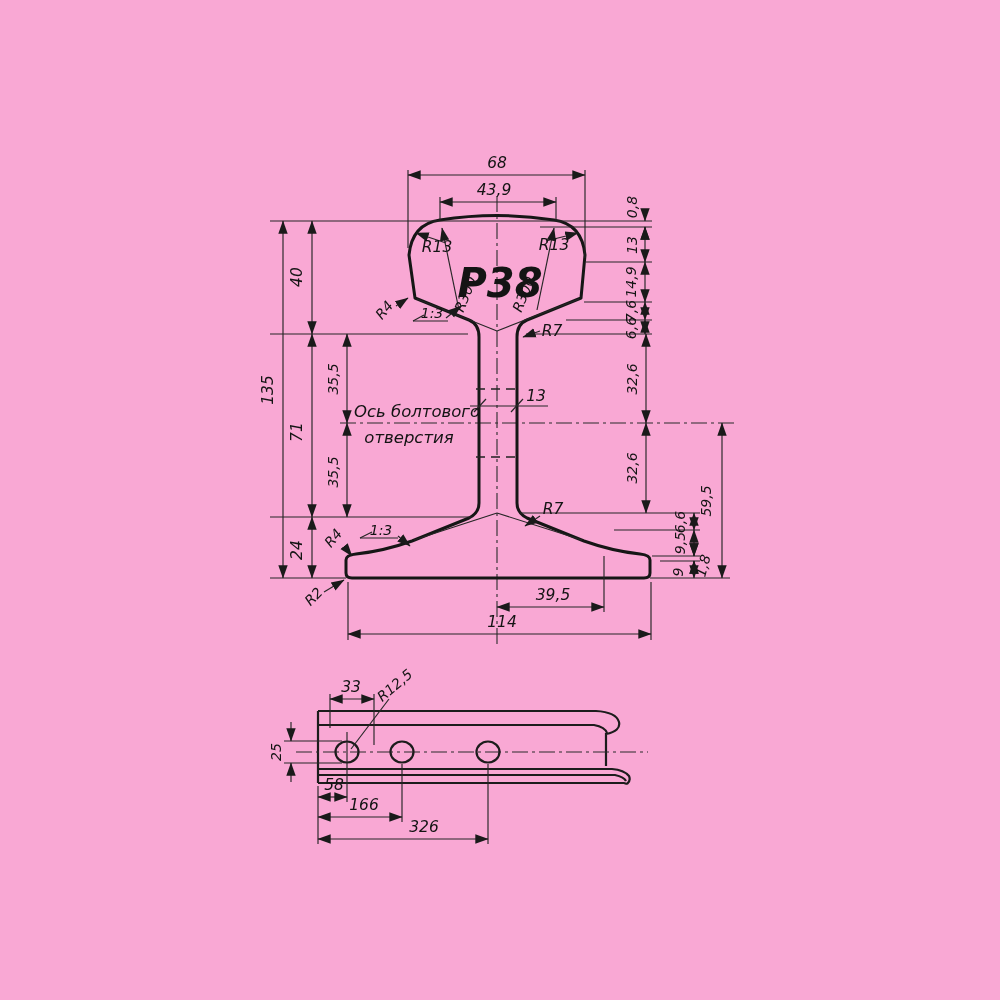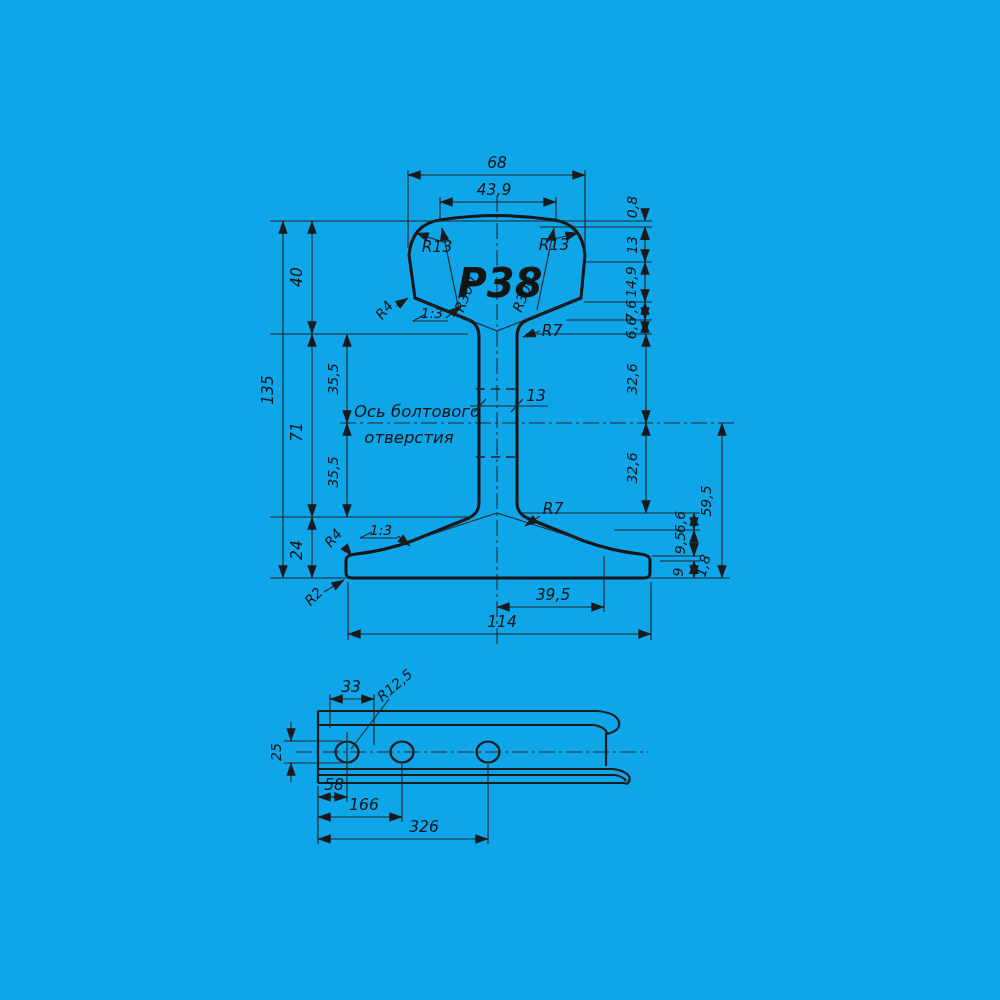--- a/index.html
+++ b/index.html
@@ -1,16 +1,16 @@
 <!DOCTYPE html>
 <html><head>
 <meta charset="utf-8">
 <style>
   html,body{margin:0;padding:0;background:#fff;}
-  .stage{position:relative;width:1000px;height:1000px;background:#0ea5e9;overflow:hidden;
+  .stage{position:relative;width:1000px;height:1000px;background:#f9a8d4;overflow:hidden;
          font-family:"DejaVu Sans",sans-serif;}
   svg{position:absolute;left:0;top:0;}
   .thick{stroke:#161616;stroke-width:3;fill:none;stroke-linejoin:round;stroke-linecap:round;}
   .med{stroke:#1c1c1c;stroke-width:2.2;fill:none;}
   .thin{stroke:#262626;stroke-width:1.15;fill:none;}
   .cl{stroke:#2a2a2a;stroke-width:1.1;fill:none;stroke-dasharray:16 4 3 4;}
   .hid{stroke:#222;stroke-width:1.6;fill:none;stroke-dasharray:9 6;}
   text{font-family:"DejaVu Sans",sans-serif;font-style:italic;fill:#141414;}
   .d{font-size:15.5px;}
   .dm{font-size:14px;}

